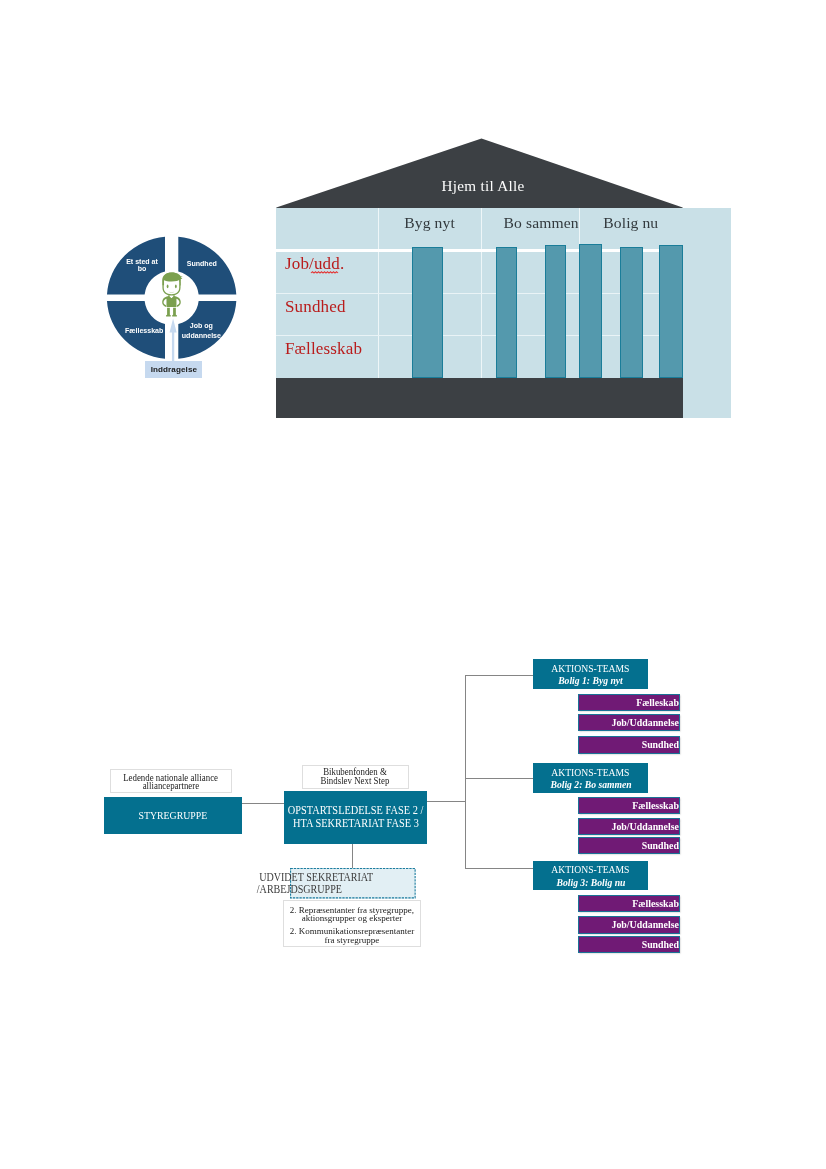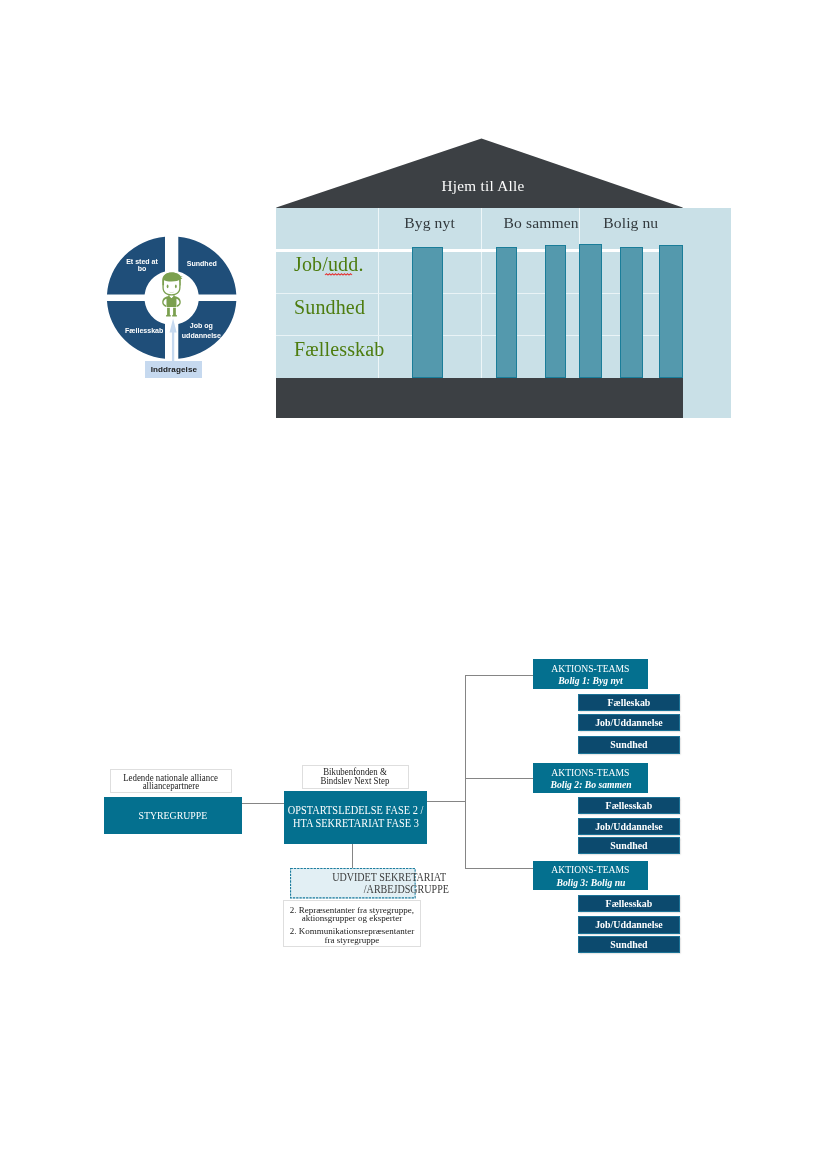--- a/index.html
+++ b/index.html
@@ -12,22 +12,22 @@
   
   
   #house{position:absolute;left:276px;top:138.4px;width:407px;height:280px;}
   #house .roof{position:absolute;left:0;top:0;width:407px;height:71px;}
   #house .body{position:absolute;left:0;top:70.1px;width:407px;height:209.5px;background:#c9e0e7;padding-left:48px;}
   #house .vdiv{position:absolute;top:0;width:1.0px;height:169.5px;background:#eef6f8;}
   #house .hdiv{position:absolute;left:0;width:407px;height:1.1px;background:#f7fcfd;}
   #house .base{position:absolute;left:0;top:169.5px;width:407px;height:40px;background:#3c4044;}
   #house .colhdr{position:absolute;top:6.5px;font-family:"Liberation Serif",serif;
         font-size:15.6px;line-height:15.6px;color:#333a3e;text-align:center;letter-spacing:.1px;}
-  #house .rowlbl{position:absolute;left:18px;font-family:"Liberation Serif",serif;
-        font-size:20px;line-height:16.0px;color:#4d7c0f;letter-spacing:.15px;}
+  #house .rowlbl{position:absolute;left:9px;font-family:"Liberation Serif",serif;
+        font-size:17px;line-height:16.0px;color:#b91c1c;letter-spacing:.15px;}
   #house .title{position:absolute;left:3.5px;top:40px;width:407px;text-align:center;
         font-family:"Liberation Serif",serif;font-size:15.2px;line-height:15.2px;
         color:#fdfdfd;letter-spacing:.3px;}
   #house .bar{position:absolute;background:#5499ad;border:1.3px solid #1a7d99;box-sizing:border-box;}
   .u-sq{position:relative;}
   .u-sq svg{position:absolute;left:-3px;bottom:-0.7px;width:28px;height:2.7px;overflow:visible;}
 
   
   #donut{position:absolute;left:105px;top:233px;width:136px;height:148px;}
   #donut svg.rings{position:absolute;left:0;top:0;}
@@ -41,26 +41,26 @@
         font-weight:bold;font-size:8.1px;line-height:17.8px;color:#1a1a1a;letter-spacing:.1px;}
 
   
   #org{position:absolute;left:0;top:0;width:826px;height:1169px;}
   #org .ln{position:absolute;background:#858585;}
   #org .note{position:absolute;box-sizing:border-box;background:#ffffff;
         border:0.9px solid #dedede;font-family:"Liberation Serif",serif;
         color:#1b1b1b;text-align:center;}
   #org .teal{position:absolute;box-sizing:border-box;background:#04708f;
         color:#ffffff;font-family:"Liberation Serif",serif;text-align:center;}
-  #org .chip{position:absolute;box-sizing:border-box;background:#0c4a6e;
+  #org .chip{position:absolute;box-sizing:border-box;background:#701a75;
         border:0.9px solid #1b7296;color:#ffffff;font-family:"Liberation Serif",serif;
-        font-weight:bold;text-align:center;
+        font-weight:bold;text-align:right;
         box-shadow:1.1px 1.4px 1.6px rgba(80,80,80,.34);}
   #org .dashbox{position:absolute;box-sizing:border-box;background:#e2eff4;
-        font-family:"Liberation Serif",serif;color:#3b3b3b;text-align:right;}
+        font-family:"Liberation Serif",serif;color:#3b3b3b;text-align:left;}
   #org .dashbox > svg.dashframe{position:absolute;left:0;top:0;overflow:visible;}
   #org .tm-title{display:block;}
   #org .tm-sub{display:block;font-weight:bold;font-style:italic;}
   
   
   .cond{display:inline-block;white-space:nowrap;transform:scaleX(0.862);transform-origin:center;
         margin-left:-40px;margin-right:-40px;}
   .cond2{display:inline-block;white-space:nowrap;transform:scaleX(0.885);transform-origin:center;
         margin-left:-30px;margin-right:-30px;}
   .plain{display:inline-block;white-space:nowrap;}

